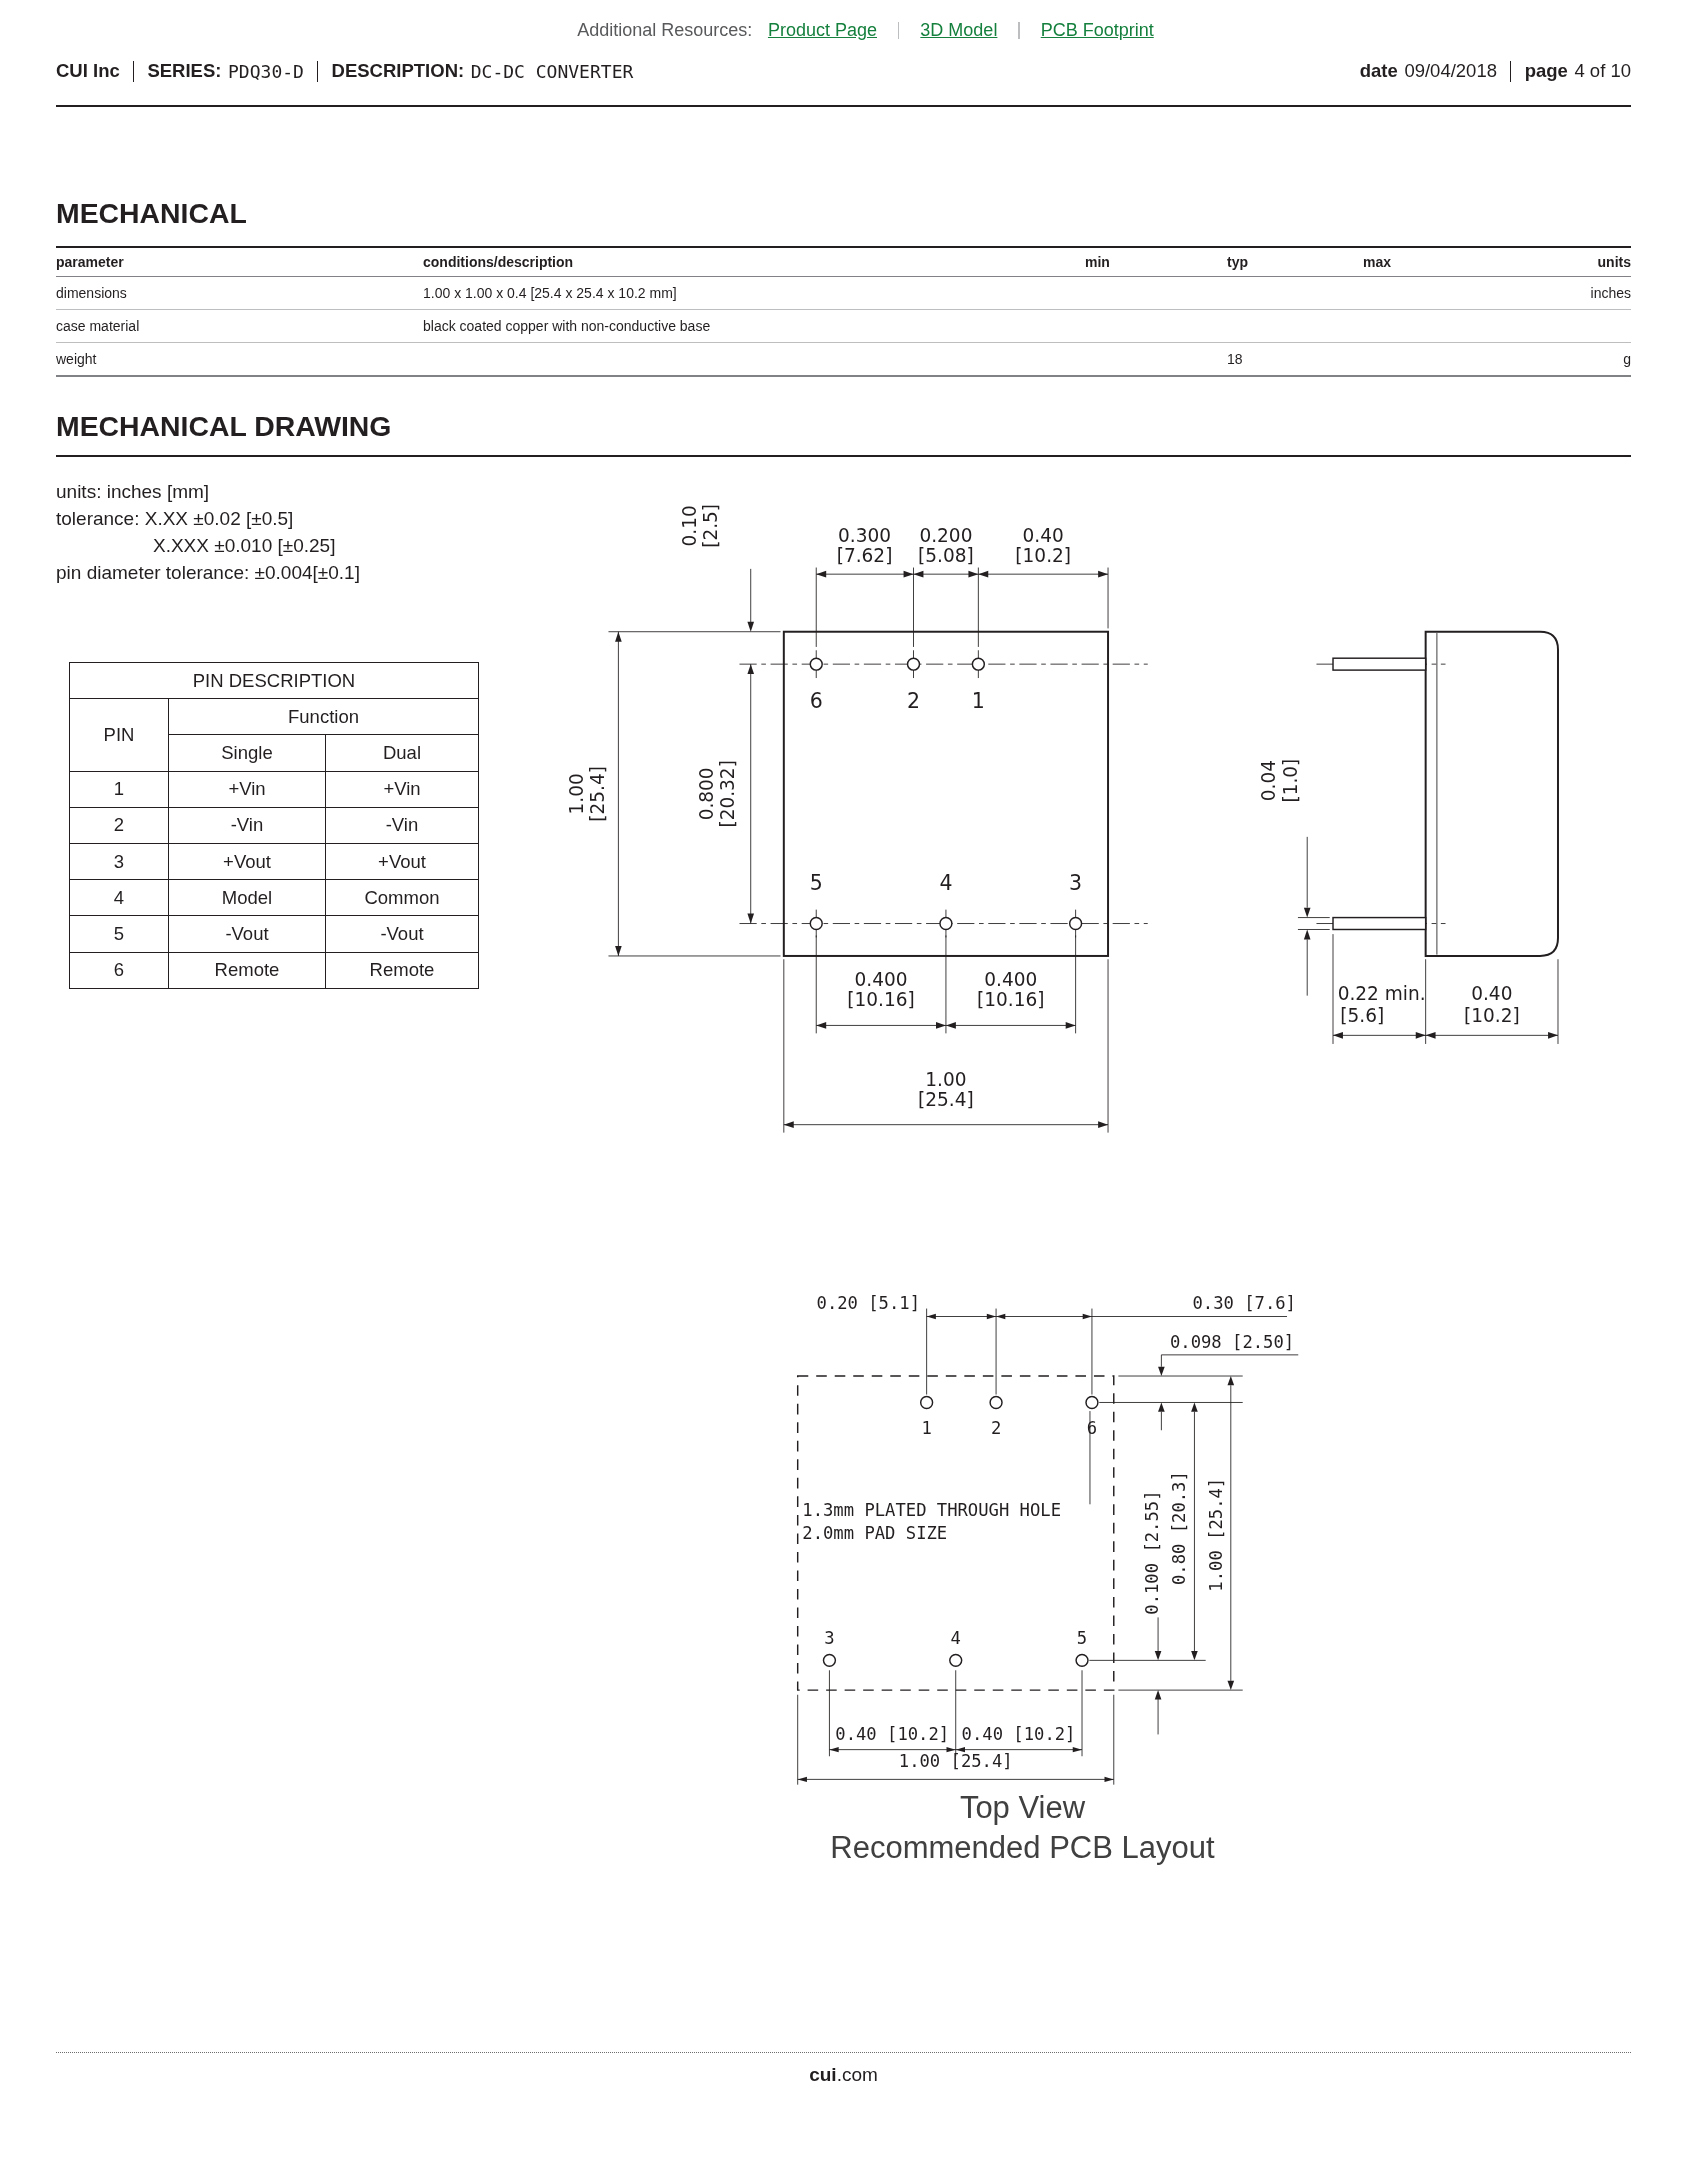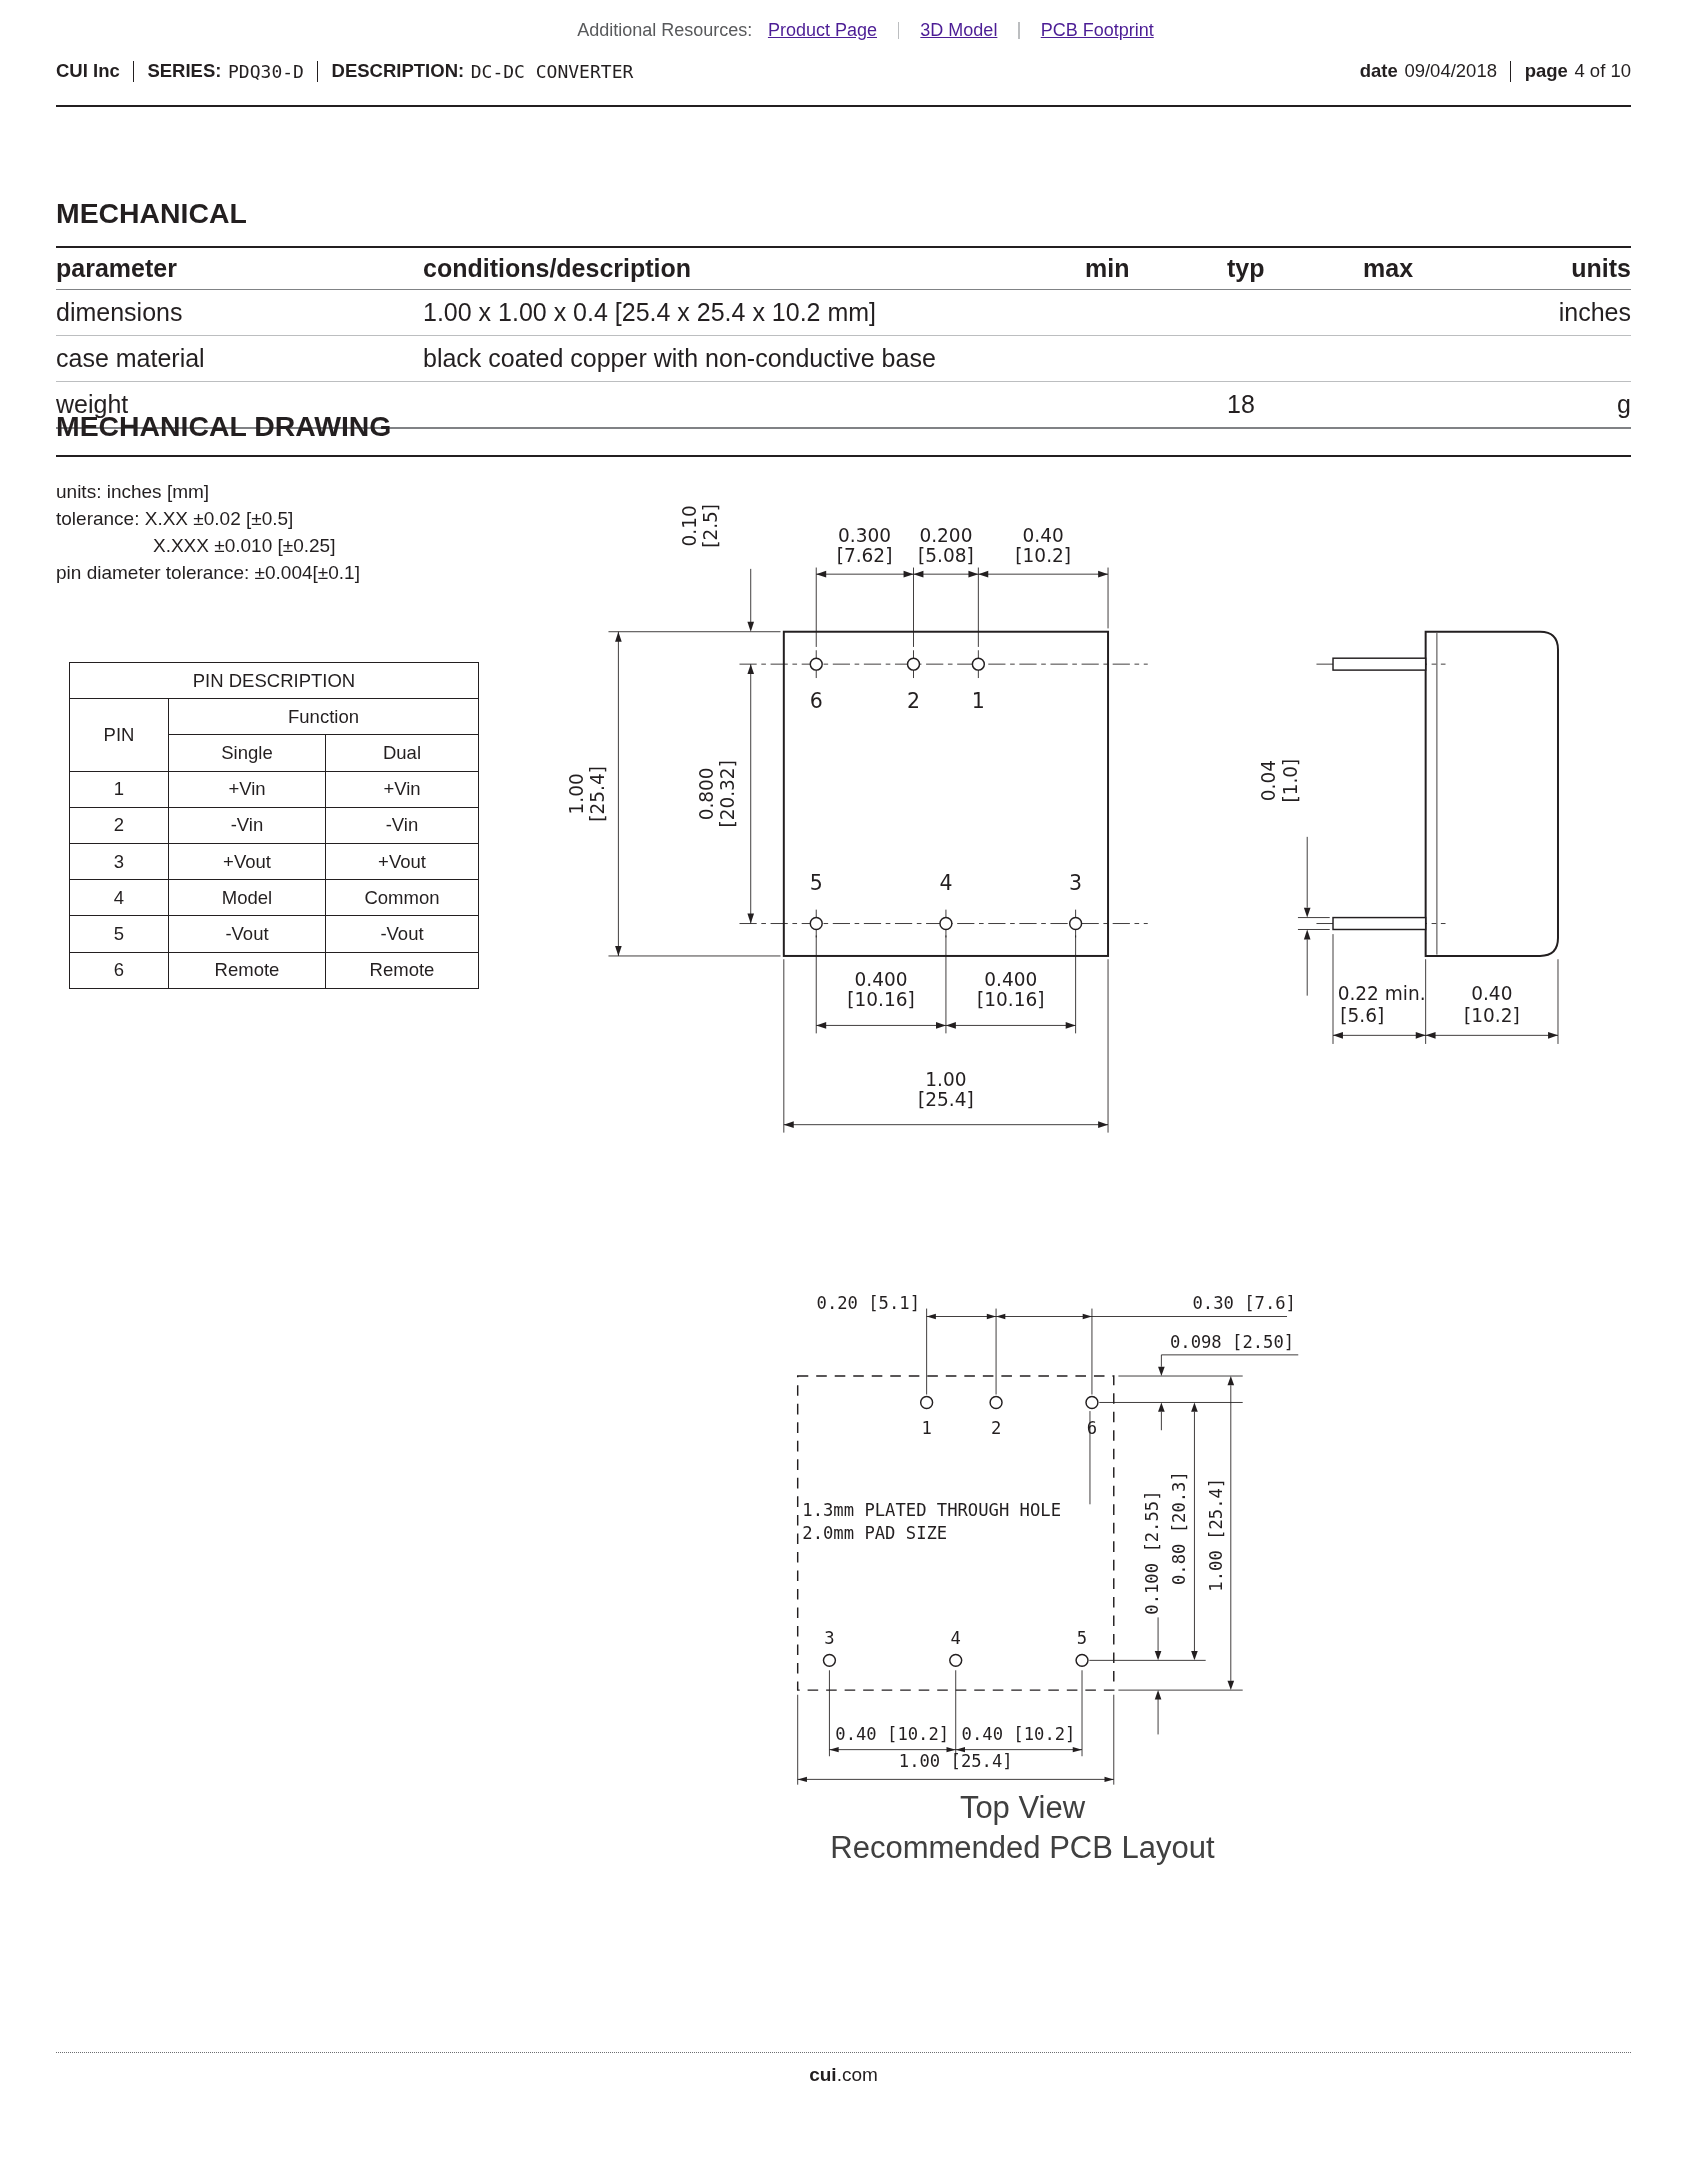--- a/index.html
+++ b/index.html
@@ -3,21 +3,21 @@
 <meta charset="utf-8">
 <style>
   * { box-sizing: border-box; }
   html, body { margin:0; padding:0; background:#ffffff; }
   .page { position:relative; width:1687px; height:2183px; background:#ffffff;
           font-family:"Liberation Sans", sans-serif; color:#231f20; overflow:hidden; }
 
   
   .resources { position:absolute; top:20px; left:0; width:100%; text-align:center;
                font-size:18px; color:#58595b; }
-  .resources a { color:#4c1d95; text-decoration:underline; cursor:pointer; }
+  .resources a { color:#15803d; text-decoration:underline; cursor:pointer; }
   .res-label { margin-right:10.6px;margin-left:44px; }
   .res-sep { display:inline-block; width:1.3px; height:17px; background:#bcbec0;
              margin:0 16px; vertical-align:-2.6px; }
 
   
   .infobar { position:absolute; top:60px; left:56px; width:1575px; display:flex;
              justify-content:space-between; align-items:center; font-size:18.5px; }
   .ib-group { display:flex; align-items:center; }
   .ib-bold { font-weight:bold; }
   .ib-mono { font-family:"DejaVu Sans Mono", monospace; font-size:18px; }
@@ -25,21 +25,21 @@
   .lbl-gap { margin-right:6.6px; }
   .header-rule { position:absolute; top:105px; left:56px; width:1575px; border-top:2px solid #231f20; }
 
   
   .sec-title { position:absolute; left:56px; font-size:28.4px; font-weight:bold; }
   #mech-title { top:197px; }
   #draw-title { top:410px; }
   .draw-rule { position:absolute; top:455px; left:56px; width:1575px; border-top:2px solid #231f20; }
 
   
-  .mech-table { position:absolute; left:56px; top:246px; width:1575px; font-size:25px; }
+  .mech-table { position:absolute; left:56px; top:246px; width:1575px; font-size:14px; }
   .mt-row { display:flex; align-items:baseline; padding:8px 0; border-bottom:1.3px solid #bcbec0; }
   .mt-header { font-weight:bold; border-top:2px solid #231f20; border-bottom:1.3px solid #808285; padding:6px 0; }
   .mt-last { border-bottom:2px solid #808285; }
   .c-param { width:367px; }
   .c-cond  { width:662px; }
   .c-min { width:142px; }
   .c-typ { width:136px; }
   .c-max { width:132px; }
   .c-units { width:136px; text-align:right; }
 

